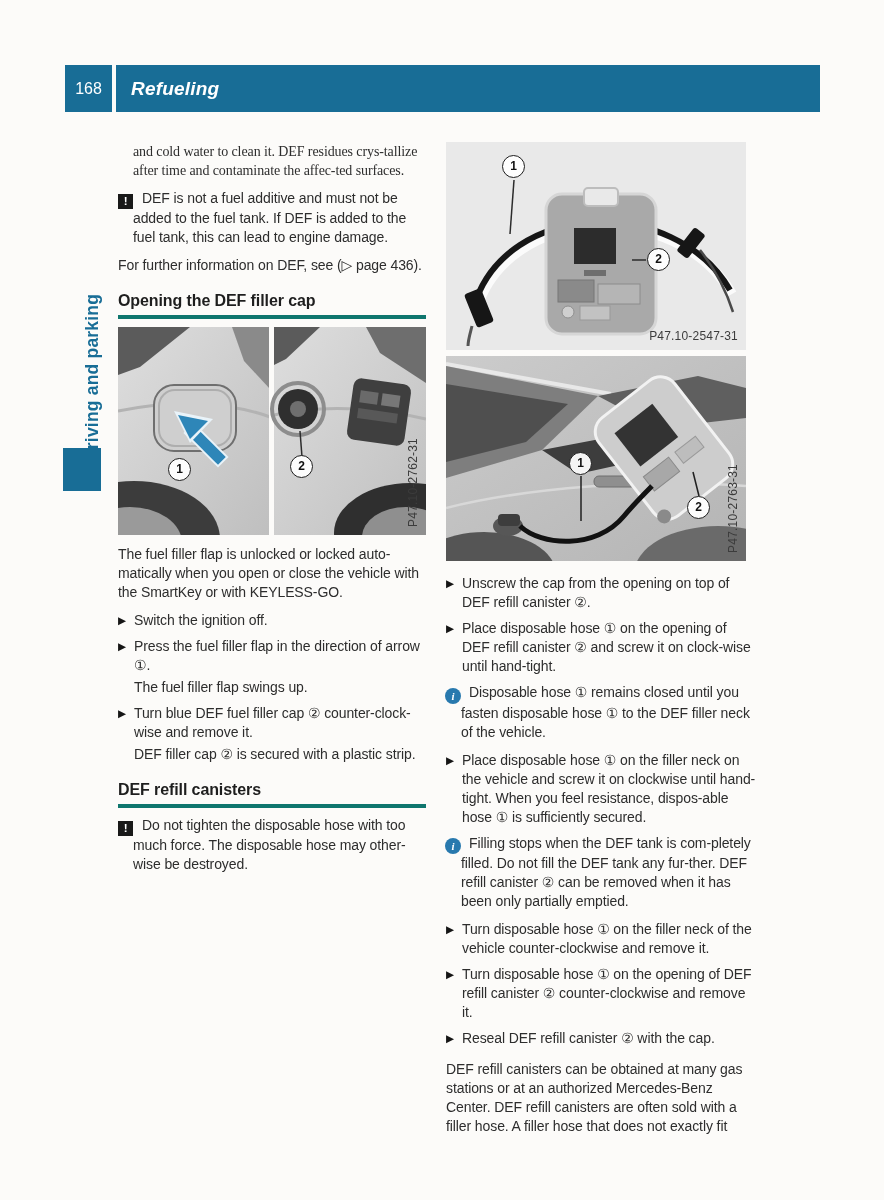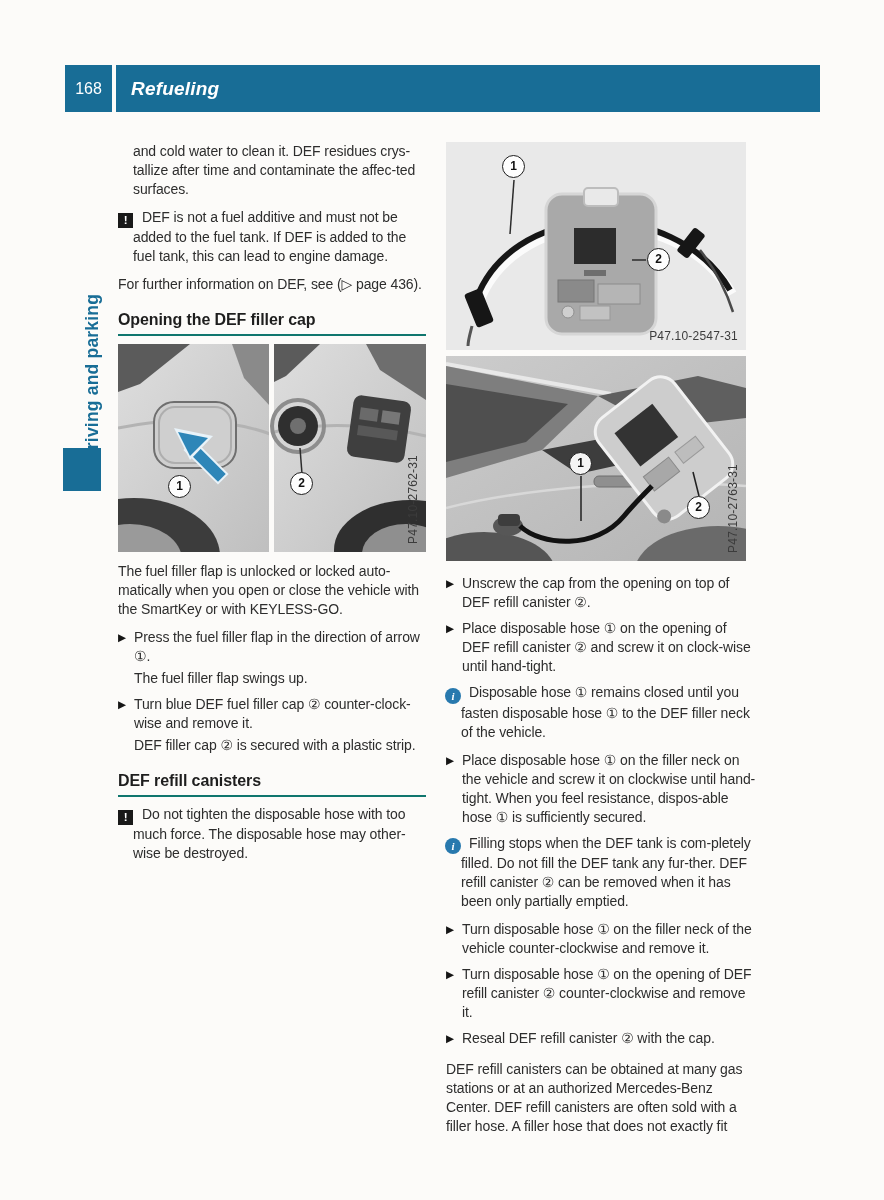--- a/index.html
+++ b/index.html
@@ -19,35 +19,35 @@
                 writing-mode:vertical-rl;transform:rotate(180deg);
                 color:var(--teal);font-weight:bold;font-size:17.5px;letter-spacing:.2px;
                 display:flex;align-items:center;justify-content:flex-start;}
   .sidetab-mark{position:absolute;left:63px;top:448px;width:38px;height:43px;background:var(--teal);}
 
   
   .col{position:absolute;top:142px;font-size:14px;line-height:19px;letter-spacing:-0.1px;}
   .col-left{left:118px;width:308px;}
   .col-right{left:446px;width:312px;}
   .para{margin:0 0 9px;}
-  .indent{padding-left:15px;}
+  .indent{padding-left:15px;font-family:Liberation Serif, serif;}
   .note{padding-left:15px;margin:0 0 9px;}
   .wicon{display:inline-block;width:15px;height:15px;background:#191919;color:#fff;
          font-weight:bold;font-size:11.5px;line-height:15px;text-align:center;
          margin-left:-15px;margin-right:9px;vertical-align:-2px;}
   .iicon{display:inline-block;width:16px;height:16px;border-radius:50%;background:var(--infoblue);
          color:#fff;font-weight:bold;font-size:11px;line-height:16px;text-align:center;
          margin-left:-16px;margin-right:8px;vertical-align:-2.5px;
          font-family:"Liberation Serif",serif;font-style:italic;}
   .step{padding-left:16px;margin:0 0 7px;}
   .arrow{display:inline-block;margin-left:-16px;width:16px;color:#151515;font-size:10.5px;
          vertical-align:1px;}
   .result{padding-left:16px;margin:-4px 0 7px;}
   h3{font-size:16px;font-weight:bold;color:#1e1e1e;margin:16px 0 8px;padding-bottom:5px;
-     border-bottom:2px solid #0f766e;letter-spacing:-0.1px;}
+     border-bottom:4px solid #0f766e;letter-spacing:-0.1px;}
 
   
   .figure{position:relative;margin:0 0 10px;}
   .fig-flap{width:308px;height:208px;}
   .fig-hose{width:300px;height:208px;margin-bottom:6px;}
   .fig-car{width:300px;height:205px;margin-bottom:13px;}
   .figure svg{display:block;}
   .callout{position:absolute;width:23px;height:23px;border:1.5px solid #1d1d1d;border-radius:50%;
            background:rgba(255,255,255,.95);font-size:12px;font-weight:bold;color:#111;
            display:flex;align-items:center;justify-content:center;box-sizing:border-box;}
@@ -127,20 +127,23 @@
         </g>
       </svg>
       <div class="callout" style="left:50px;top:131px;">1</div>
       <div class="callout" style="left:172px;top:128px;">2</div>
       <span class="figcode vert">P47.10-2762-31</span>
     </div>
 
     <div class="para">The fuel filler flap is unlocked or locked auto-matically when you open or close the vehicle with the SmartKey or with KEYLESS-GO.</div>
 
     <div class="step">
+      <span class="arrow">▶</span><span>Switch the ignition off.</span>
+    </div>
+    <div class="step">
       <span class="arrow">▶</span><span>Press the fuel filler flap in the direction of arrow ①.</span>
     </div>
     <div class="result">The fuel filler flap swings up.</div>
     <div class="step">
       <span class="arrow">▶</span><span>Turn blue DEF fuel filler cap ② counter-clock-wise and remove it.</span>
     </div>
     <div class="result">DEF filler cap ② is secured with a plastic strip.</div>
 
     <h3>DEF refill canisters</h3>
 

